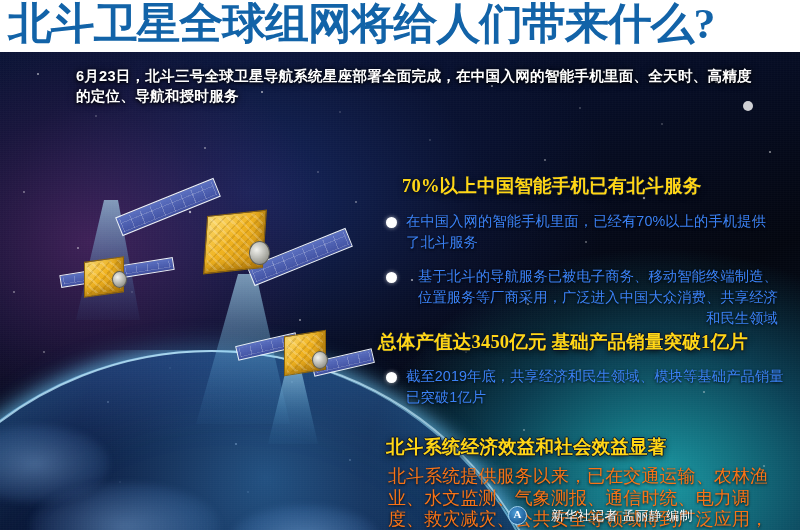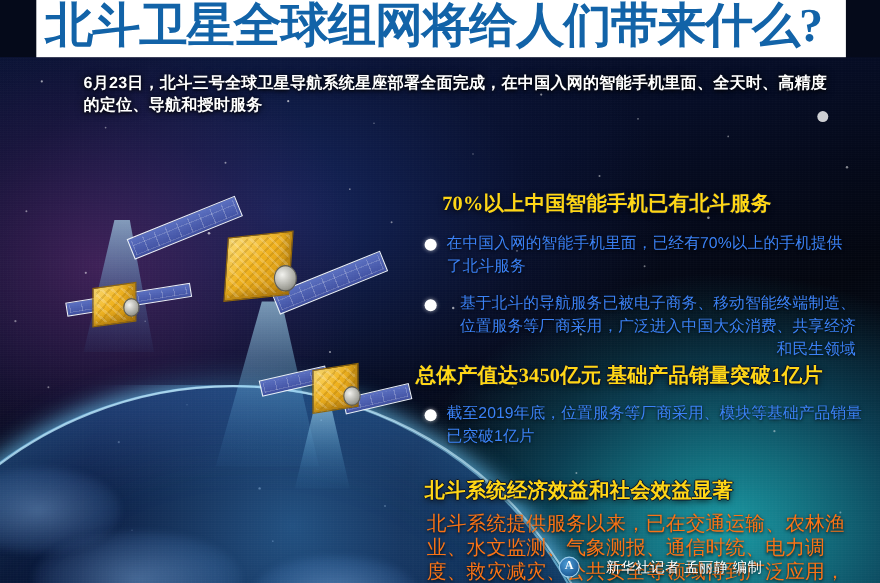--- a/index.html
+++ b/index.html
@@ -14,25 +14,24 @@
     overflow: hidden;
     font-family: "Liberation Sans", "DejaVu Sans", sans-serif;
     background: #050a1a;
     user-select: none;
   }
 
   
   .title-band {
     position: absolute;
     left: 0; top: 0;
-    width: 736px; height: 52px;
+    width: 800px; height: 52px;
     background: #ffffff;
     z-index: 40;
     overflow: hidden;
-    margin-left: 33px;
   }
   .title-text {
     position: absolute;
     left: 8px;
     top: -2px;
     font-family: "Liberation Serif", "DejaVu Serif", serif;
     font-weight: bold;
     font-size: 43px;
     line-height: 52px;
     letter-spacing: -1px;
@@ -356,21 +355,21 @@
     <div class="bullet-row" style="margin-top:13px;text-align:right;">
       <span class="dot"></span>
       <div class="btext">基于北斗的导航服务已被电子商务、移动智能终端制造、位置服务等厂商采用，广泛进入中国大众消费、共享经济和民生领域</div>
     </div>
   </div>
 
   <div class="col" style="left:378px; top:282px; width:410px;">
     <div class="sec-head indent2">总体产值达3450亿元 基础产品销量突破1亿片</div>
     <div class="bullet-row" style="margin-top:12px;">
       <span class="dot"></span>
-      <div class="btext">截至2019年底，位置服务等厂商采用、模块等基础产品销量已突破1亿片</div>
+      <div class="btext">截至2019年底，共享经济和民生领域、模块等基础产品销量已突破1亿片</div>
     </div>
   </div>
 
   <div class="col" style="left:378px; top:387px; width:400px;">
     <div class="sec-head indent3">北斗系统经济效益和社会效益显著</div>
     <div class="para">北斗系统提供服务以来，已在交通运输、农林渔业、水文监测、气象测报、通信时统、电力调度、救灾减灾、公共安全等领域得到广泛应用，产生了显著的经济效益和社会效益</div>
   </div>
 
   <div class="credit">
     <span class="credit-logo"></span>

